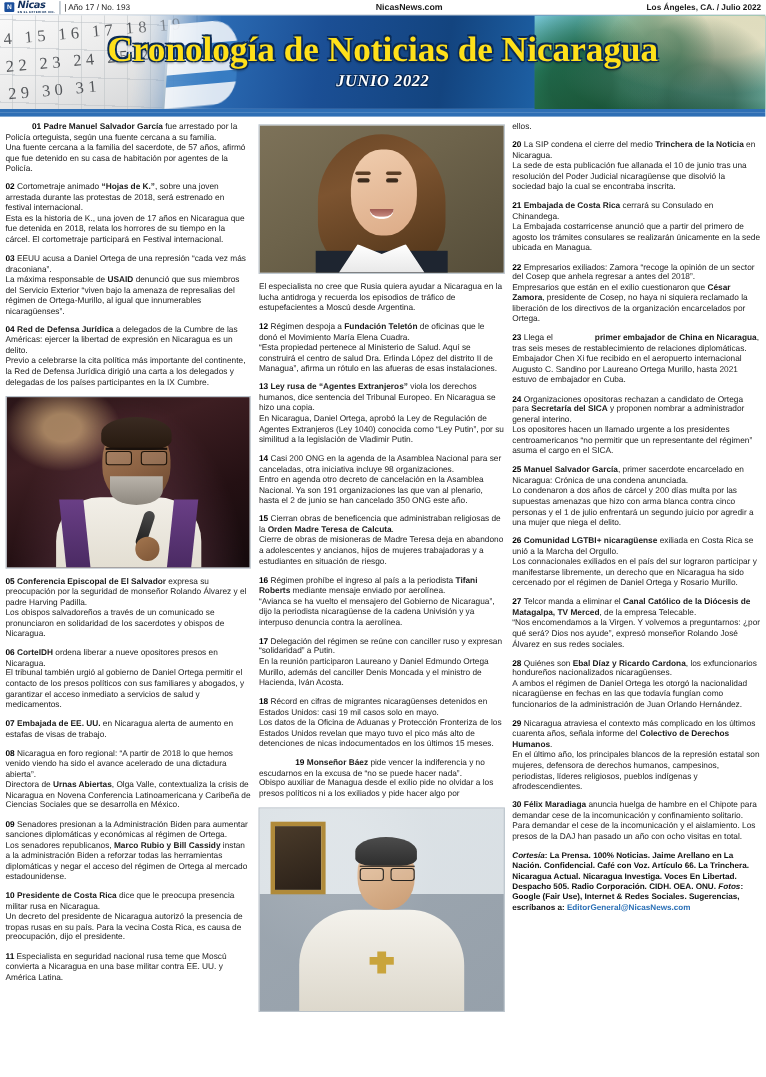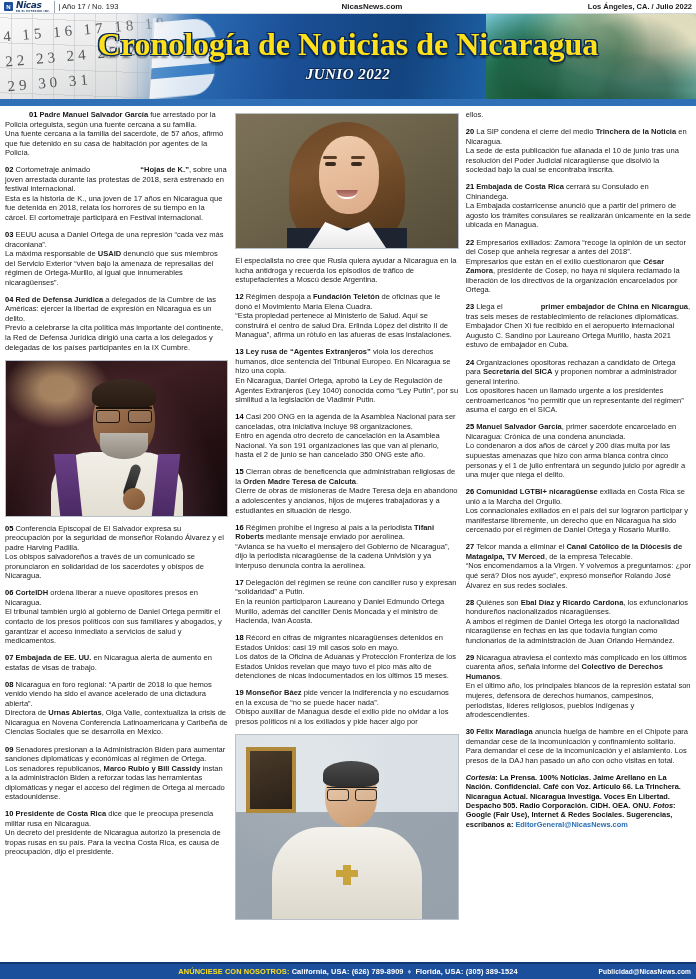--- a/index.html
+++ b/index.html
@@ -334,21 +334,21 @@
 
   <div class="columns">
 
     <div class="col">
       <div id="c1-a">
           <div class="item">
             <p class="lead"><span class="num" style="font-weight: bold; margin-left: 24px;">01 </span><span style="font-weight: bold;">Padre Manuel Salvador García</span><span> fue arrestado por la Policía orteguista, según una fuente cercana a su familia.</span></p>
             <p class="body"><span>Una fuente cercana a la familia del sacerdote, de 57 años, afirmó que fue detenido en su casa de habitación por agentes de la Policía.</span></p>
           </div>
           <div class="item">
-            <p class="lead"><span class="num" style="font-weight: bold;">02 </span><span>Cortometraje animado </span><span style="font-weight: bold; margin-left: 48px;">“Hojas de K.”</span><span>, sobre una joven arrestada durante las protestas de 2018, será estrenado en festival internacional.</span></p>
+            <p class="lead"><span class="num" style="font-weight: bold;">02 </span><span>Cortometraje animado </span><span style="font-weight: bold;">“Hojas de K.”</span><span>, sobre una joven arrestada durante las protestas de 2018, será estrenado en festival internacional.</span></p>
             <p class="body"><span>Esta es la historia de K., una joven de 17 años en Nicaragua que fue detenida en 2018, relata los horrores de su tiempo en la cárcel. El cortometraje participará en Festival internacional.</span></p>
           </div>
           <div class="item">
             <p class="lead"><span class="num" style="font-weight: bold;">03 </span><span>EEUU acusa a Daniel Ortega de una represión “cada vez más draconiana”.</span></p>
             <p class="body"><span>La máxima responsable de </span><span style="font-weight: bold;">USAID</span><span> denunció que sus miembros del Servicio Exterior “viven bajo la amenaza de represalias del régimen de Ortega-Murillo, al igual que innumerables nicaragüenses”.</span></p>
           </div>
           <div class="item">
             <p class="lead"><span class="num" style="font-weight: bold;">04 </span><span style="font-weight: bold;">Red de Defensa Jurídica</span><span> a delegados de la Cumbre de las Américas: ejercer la libertad de expresión en Nicaragua es un delito.</span></p>
             <p class="body"><span>Previo a celebrarse la cita política más importante del continente, la Red de Defensa Jurídica dirigió una carta a los delegados y delegadas de los países participantes en la IX Cumbre.</span></p>
           </div>
@@ -359,41 +359,44 @@
         <div class="pr-stole-r"></div>
         <div class="pr-head"></div>
         <div class="pr-hair"></div>
         <div class="pr-glass"></div>
         <div class="pr-beard"></div>
         <div class="pr-mic"></div>
         <div class="pr-hand"></div>
       </div>
       <div id="c1-b">
           <div class="item">
-            <p class="lead"><span class="num" style="font-weight: bold;">05 </span><span style="font-weight: normal; margin-top: 16px;">Conferencia Episcopal de El Salvador</span><span> expresa su preocupación por la seguridad de monseñor Rolando Álvarez y el padre Harving Padilla.</span></p>
+            <p class="lead"><span class="num" style="font-weight: bold;">05 </span><span style="font-weight: bold; margin-top: 16px;">Conferencia Episcopal de El Salvador</span><span> expresa su preocupación por la seguridad de monseñor Rolando Álvarez y el padre Harving Padilla.</span></p>
             <p class="body"><span>Los obispos salvadoreños a través de un comunicado se pronunciaron en solidaridad de los sacerdotes y obispos de Nicaragua.</span></p>
           </div>
           <div class="item">
             <p class="lead"><span class="num" style="font-weight: bold;">06 </span><span style="font-weight: bold;">CorteIDH</span><span> ordena liberar a nueve opositores presos en Nicaragua.</span></p>
             <p class="body"><span>El tribunal también urgió al gobierno de Daniel Ortega permitir el contacto de los presos políticos con sus familiares y abogados, y garantizar el acceso inmediato a servicios de salud y medicamentos.</span></p>
           </div>
           <div class="item">
             <p class="lead"><span class="num" style="font-weight: bold;">07 </span><span style="font-weight: bold;">Embajada de EE. UU.</span><span> en Nicaragua alerta de aumento en estafas de visas de trabajo.</span></p>
           </div>
           <div class="item">
             <p class="lead"><span class="num" style="font-weight: bold;">08 </span><span>Nicaragua en foro regional: “A partir de 2018 lo que hemos venido viendo ha sido el avance acelerado de una dictadura abierta”.</span></p>
             <p class="body"><span>Directora de </span><span style="font-weight: bold;">Urnas Abiertas</span><span>, Olga Valle, contextualiza la crisis de Nicaragua en Novena Conferencia Latinoamericana y Caribeña de Ciencias Sociales que se desarrolla en México.</span></p>
           </div>
           <div class="item">
             <p class="lead"><span class="num" style="font-weight: bold;">09 </span><span>Senadores presionan a la Administración Biden para aumentar sanciones diplomáticas y económicas al régimen de Ortega.</span></p>
             <p class="body"><span>Los senadores republicanos, </span><span style="font-weight: bold;">Marco Rubio y Bill Cassidy</span><span> instan a la administración Biden a reforzar todas las herramientas diplomáticas y negar el acceso del régimen de Ortega al mercado estadounidense.</span></p>
           </div>
           <div class="item">
             <p class="lead"><span class="num" style="font-weight: bold;">10 </span><span style="font-weight: bold;">Presidente de Costa Rica</span><span> dice que le preocupa presencia militar rusa en Nicaragua.</span></p>
             <p class="body"><span>Un decreto del presidente de Nicaragua autorizó la presencia de tropas rusas en su país. Para la vecina Costa Rica, es causa de preocupación, dijo el presidente.</span></p>
+          </div>
+          <div class="item">
+            <p class="lead"><span class="num" style="font-weight: bold;">11 </span><span>Especialista en seguridad nacional rusa teme que Moscú convierta a Nicaragua en una base militar contra EE. UU. y América Latina.</span></p>
           </div>
         </div>
     </div>
 
     <div class="col">
       <div class="photo photo-woman">
         <div class="w-hair"></div>
         <div class="w-face"></div>
         <div class="w-brow-l"></div>
         <div class="w-brow-r"></div>
@@ -429,21 +432,21 @@
           </div>
           <div class="item">
             <p class="lead"><span class="num" style="font-weight: bold;">17 </span><span>Delegación del régimen se reúne con canciller ruso y expresan “solidaridad” a Putin.</span></p>
             <p class="body"><span>En la reunión participaron Laureano y Daniel Edmundo Ortega Murillo, además del canciller Denis Moncada y el ministro de Hacienda, Iván Acosta.</span></p>
           </div>
           <div class="item">
             <p class="lead"><span class="num" style="font-weight: bold;">18 </span><span>Récord en cifras de migrantes nicaragüenses detenidos en Estados Unidos: casi 19 mil casos solo en mayo.</span></p>
             <p class="body"><span>Los datos de la Oficina de Aduanas y Protección Fronteriza de los Estados Unidos revelan que mayo tuvo el pico más alto de detenciones de nicas indocumentados en los últimos 15 meses.</span></p>
           </div>
           <div class="item">
-            <p class="lead"><span class="num" style="font-weight: bold;">19 </span><span style="font-weight: bold;">Monseñor Báez</span><span> pide vencer la indiferencia y no escudarnos en la excusa de “no se puede hacer nada”.</span></p>
+            <p class="lead"><span class="num" style="font-weight: bold; margin-left: 33px;">19 </span><span style="font-weight: bold;">Monseñor Báez</span><span> pide vencer la indiferencia y no escudarnos en la excusa de “no se puede hacer nada”.</span></p>
             <p class="body"><span>Obispo auxiliar de Managua desde el exilio pide no olvidar a los presos políticos ni a los exiliados y pide hacer algo por</span></p>
           </div>
         </div>
       <div class="photo photo-bishop">
         <div class="bi-bg"></div>
         <div class="bi-frame"></div>
         <div class="bi-body"></div>
         <div class="bi-sash"></div>
         <div class="bi-cross"></div>
         <div class="bi-head"></div>
@@ -501,21 +504,14 @@
             <p class="lead"><span class="num" style="font-weight: bold;">30 </span><span style="font-weight: bold;">Félix Maradiaga</span><span> anuncia huelga de hambre en el Chipote para demandar cese de la incomunicación y confinamiento solitario.</span></p>
             <p class="body"><span>Para demandar el cese de la incomunicación y el aislamiento. Los presos de la DAJ han pasado un año con ocho visitas en total.</span></p>
           </div>
         </div>
       <div class="courtesy">
         <span class="it">Cortesía</span><span>: La Prensa. 100% Noticias. Jaime Arellano en La Nación. Confidencial. Café con Voz. Artículo 66. La Trinchera. Nicaragua Actual. Nicaragua Investiga. Voces En Libertad. Despacho 505. Radio Corporación. CIDH. OEA. ONU. </span><span class="it">Fotos</span><span>: Google (Fair Use), Internet &amp; Redes Sociales. </span><span>Sugerencias</span><span>, escríbanos a: </span><span class="mail">EditorGeneral@NicasNews.com</span>
       </div>
     </div>
   </div>
 
-  <div class="footer">
-    <span class="hl">ANÚNCIESE CON NOSOTROS:</span>&nbsp;
-    <span>California, USA: (626) 789-8909</span>
-    <span class="sep">♦</span>
-    <span>Florida, USA: (305) 389-1524</span>
-    <span class="footer-right">Publicidad@NicasNews.com</span>
-  </div>
 
 </div>
 
 </body></html>

